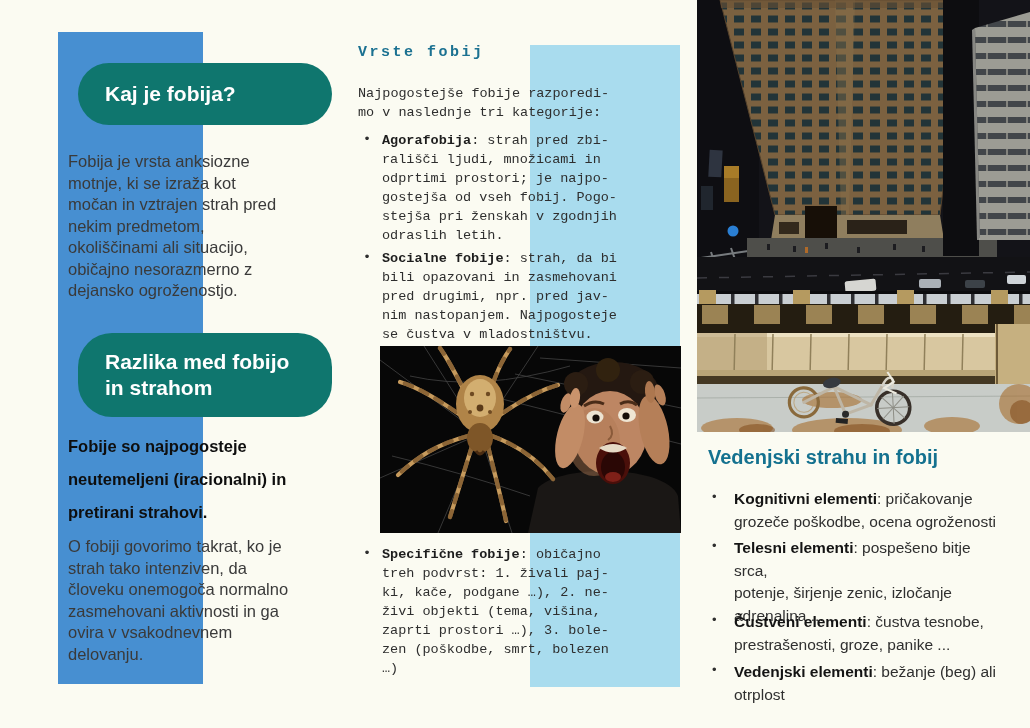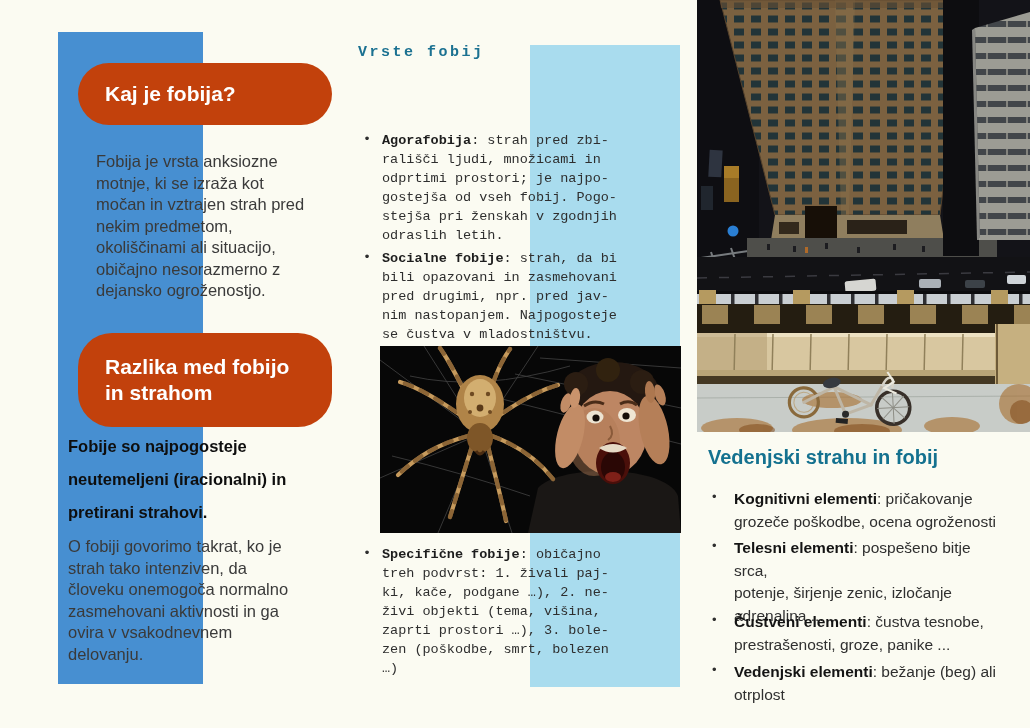--- a/index.html
+++ b/index.html
@@ -1,28 +1,28 @@
 <!DOCTYPE html>
 <html><head>
 <meta charset="utf-8">
 <style>
   html,body{margin:0;padding:0;background:#fbfbf2;}
   .page{position:relative;width:1030px;height:728px;background:#fbfbf2;overflow:hidden;
         font-family:"Liberation Sans",sans-serif;}
   
   .blue-band{position:absolute;left:58px;top:32px;width:145px;height:652px;background:#478fd1;}
-  .pill{position:absolute;left:78px;width:254px;background:#c2410c;border-radius:34px;
+  .pill{position:absolute;left:78px;width:254px;background:#0f766e;border-radius:34px;
         color:#ffffff;font-weight:bold;font-size:21px;display:flex;align-items:center;
         padding-left:27px;box-sizing:border-box;}
   .pill span{white-space:pre-line;line-height:26px;}
   #pill1{top:63px;height:62px;}
-  #pill2{top:333px;height:94px;}
+  #pill2{top:333px;height:84px;}
   .lp{position:absolute;left:68px;width:282px;color:#3a3a3a;font-size:16.5px;
       line-height:21.5px;white-space:pre-line;}
-  #para1{top:151px;margin-left:28px;}
+  #para1{top:151px;}
   #para2{top:430px;font-weight:bold;color:#0e0e0e;line-height:33px;}
   #para3{top:536px;}
   
   .light-band{position:absolute;left:530px;top:45px;width:150px;height:642px;background:#a9dcee;}
   #mid-heading{position:absolute;left:358px;top:44px;font-family:"Liberation Mono",monospace;
       font-size:15px;font-weight:bold;color:#1b7191;letter-spacing:2.5px;}
   #mid-intro{position:absolute;left:358px;top:84px;font-family:"Liberation Mono",monospace;
       font-size:13.5px;line-height:19px;color:#2e2e2e;white-space:pre-line;}
   .mid-bullet{position:absolute;left:358px;width:268px;font-family:"Liberation Mono",monospace;
       font-size:13.5px;line-height:19px;color:#2e2e2e;white-space:pre-line;
@@ -80,20 +80,22 @@
 strah tako intenziven, da
 človeku onemogoča normalno
 zasmehovani aktivnosti in ga
 ovira v vsakodnevnem
 delovanju.</div>
 
   <div class="light-band"></div>
 
   <div id="mid-heading">Vrste fobij</div>
 
+  <div id="mid-intro">Najpogostejše fobije razporedi-
+mo v naslednje tri kategorije:</div>
 
   <div class="mid-bullet" id="mb1"><span class="dot">•</span><b>Agorafobija</b><span>: strah pred zbi-
 rališči ljudi, množicami in
 odprtimi prostori; je najpo-
 gostejša od vseh fobij. Pogo-
 stejša pri ženskah v zgodnjih
 odraslih letih.</span></div>
 
   <div class="mid-bullet" id="mb2"><span class="dot">•</span><b>Socialne fobije</b><span>: strah, da bi
 bili opazovani in zasmehovani

